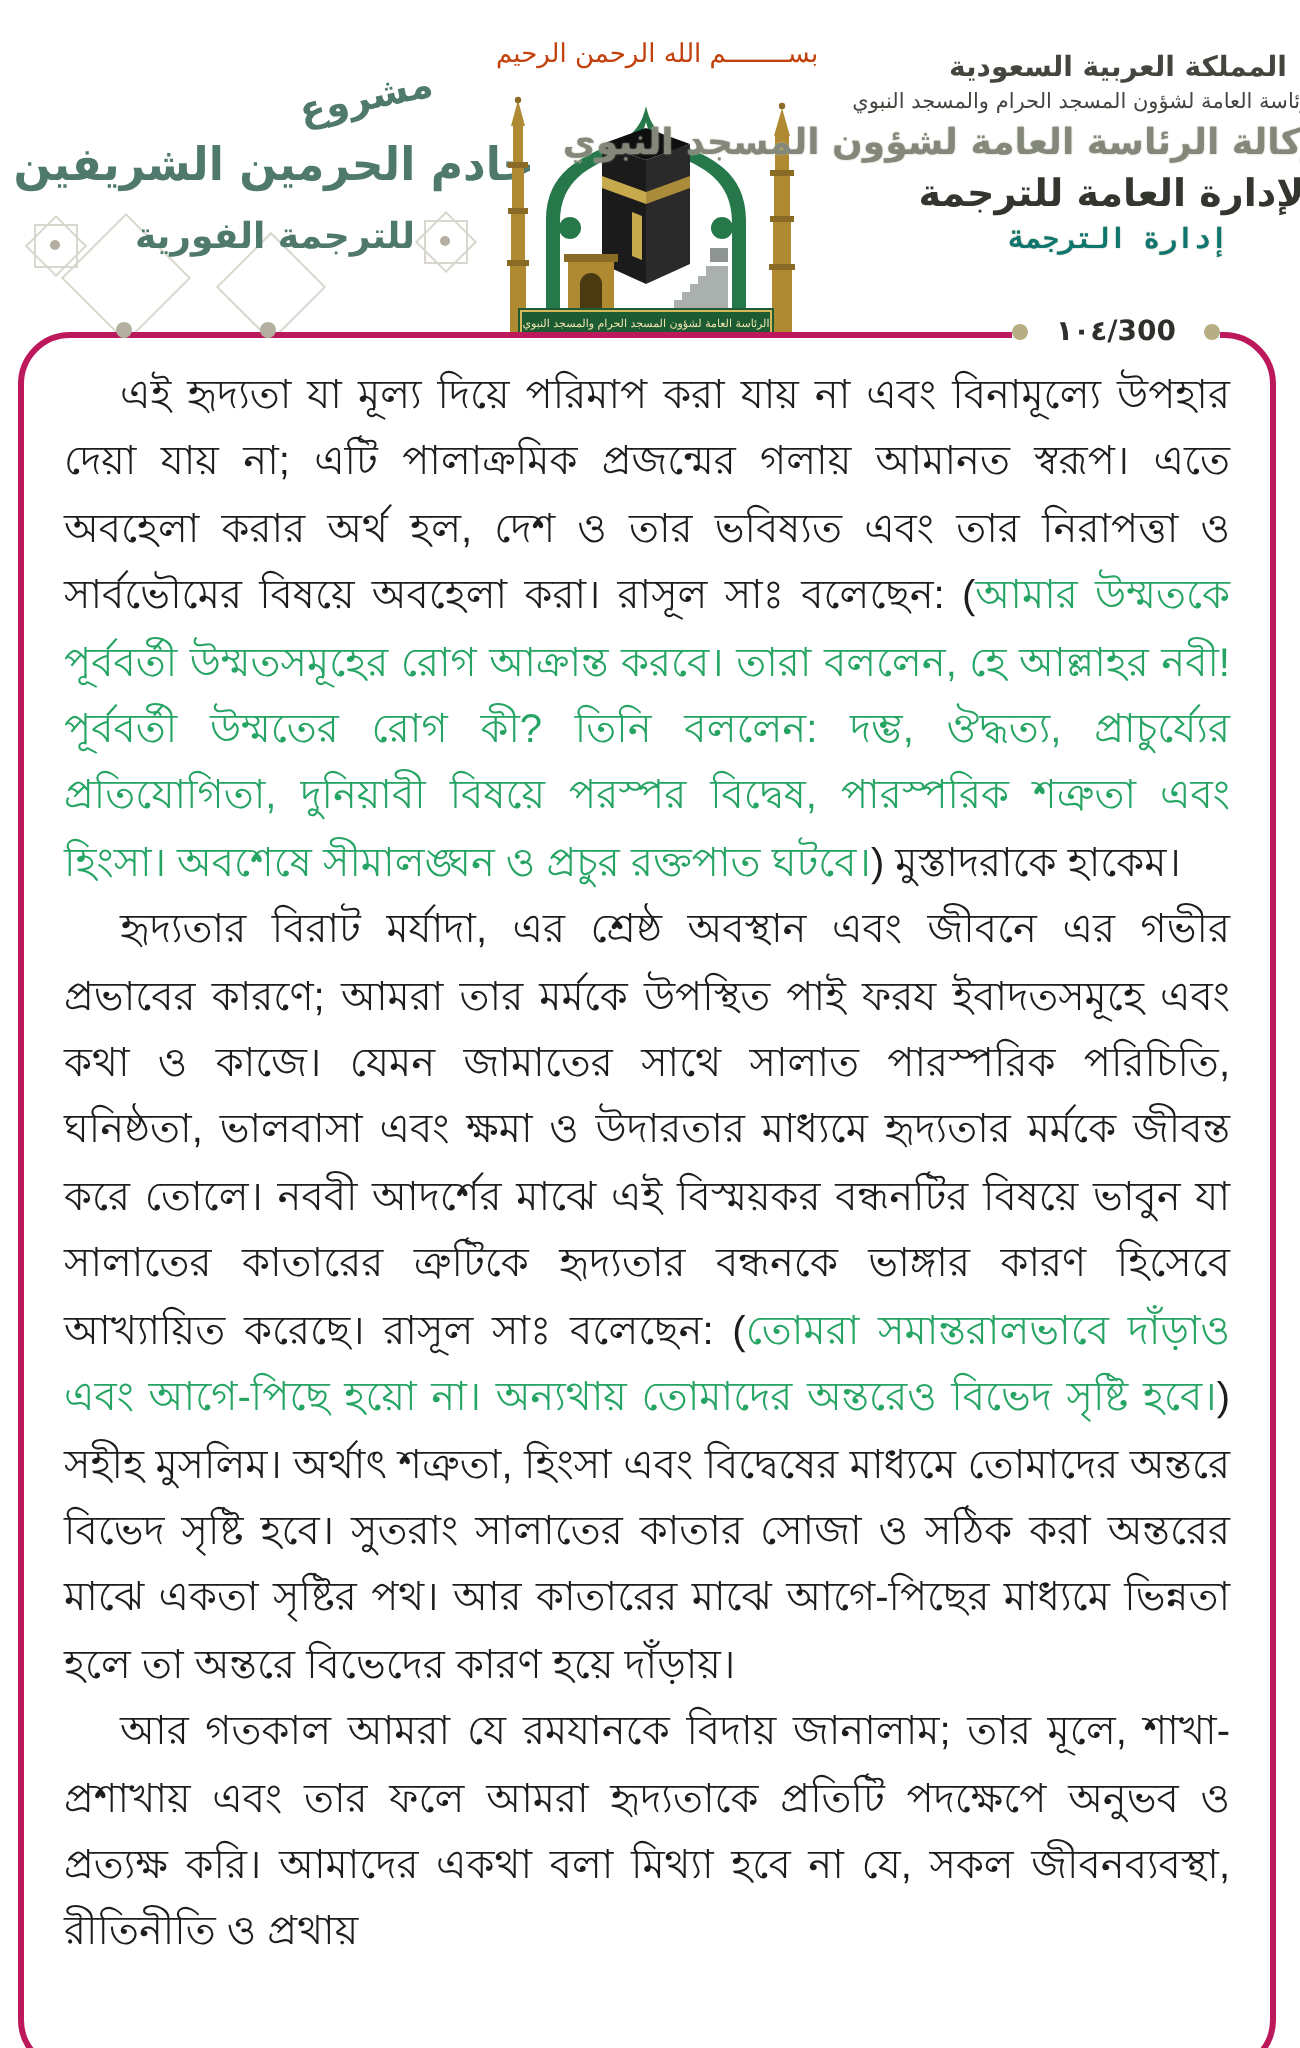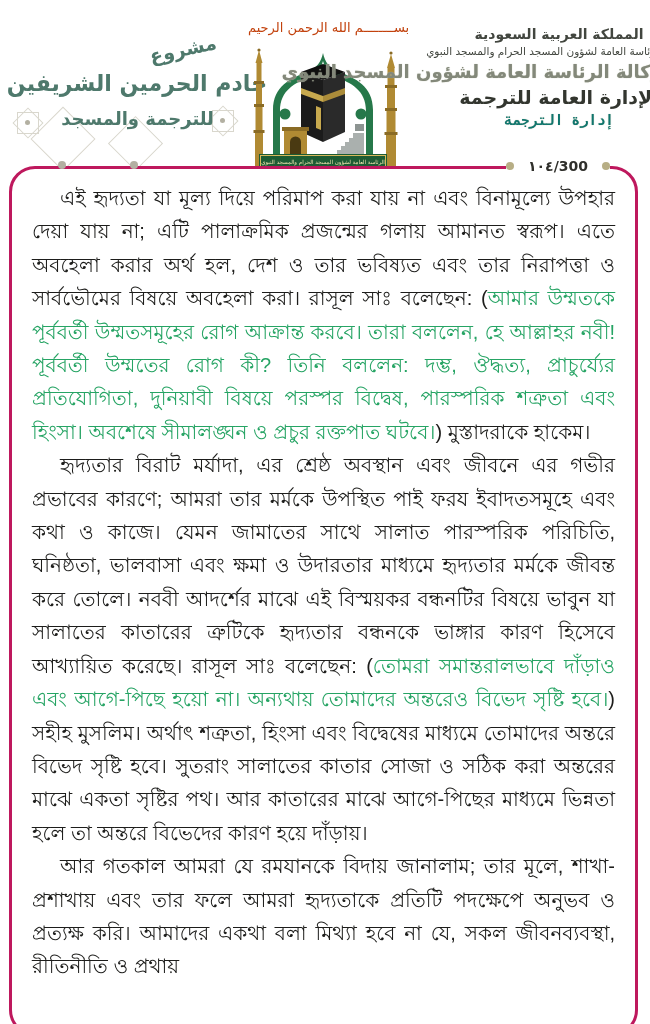--- a/index.html
+++ b/index.html
@@ -66,21 +66,21 @@
     <div class="orn star-sq" style="left:212px;top:110px;"></div>
     <div class="orn star-sq r45" style="left:212px;top:110px;"></div>
     <div class="dot stardot" style="left:220px;top:118px;"></div>
     <div class="orn diamond" style="left:40px;top:116px;width:44px;height:44px;"></div>
     <div class="orn diamond" style="left:116px;top:124px;width:37px;height:37px;"></div>
     <div class="dot bigdot" style="left:58px;top:161px;z-index:5;"></div>
     <div class="dot bigdot" style="left:130px;top:161px;z-index:5;"></div>
 
     <div class="callig callig-1">مشروع</div>
     <div class="callig callig-2">خادم الحرمين الشريفين</div>
-    <div class="callig callig-3">للترجمة والمسجد</div>
+    <div class="callig callig-3">للترجمة الفورية</div>
 
     <div class="bismillah">بســــــــم الله الرحمن الرحيم</div>
 
     <svg class="logo" width="184" height="120" viewBox="0 0 184 120">
 
       <g fill="#b08a33">
         <polygon points="26,2 22.5,15 29.5,15"></polygon>
         <circle cx="26" cy="2" r="1.6" fill="#8a6b25"></circle>
         <rect x="23.5" y="15" width="5" height="18"></rect>
         <rect x="21" y="33" width="10" height="3" fill="#8a6b25"></rect>

